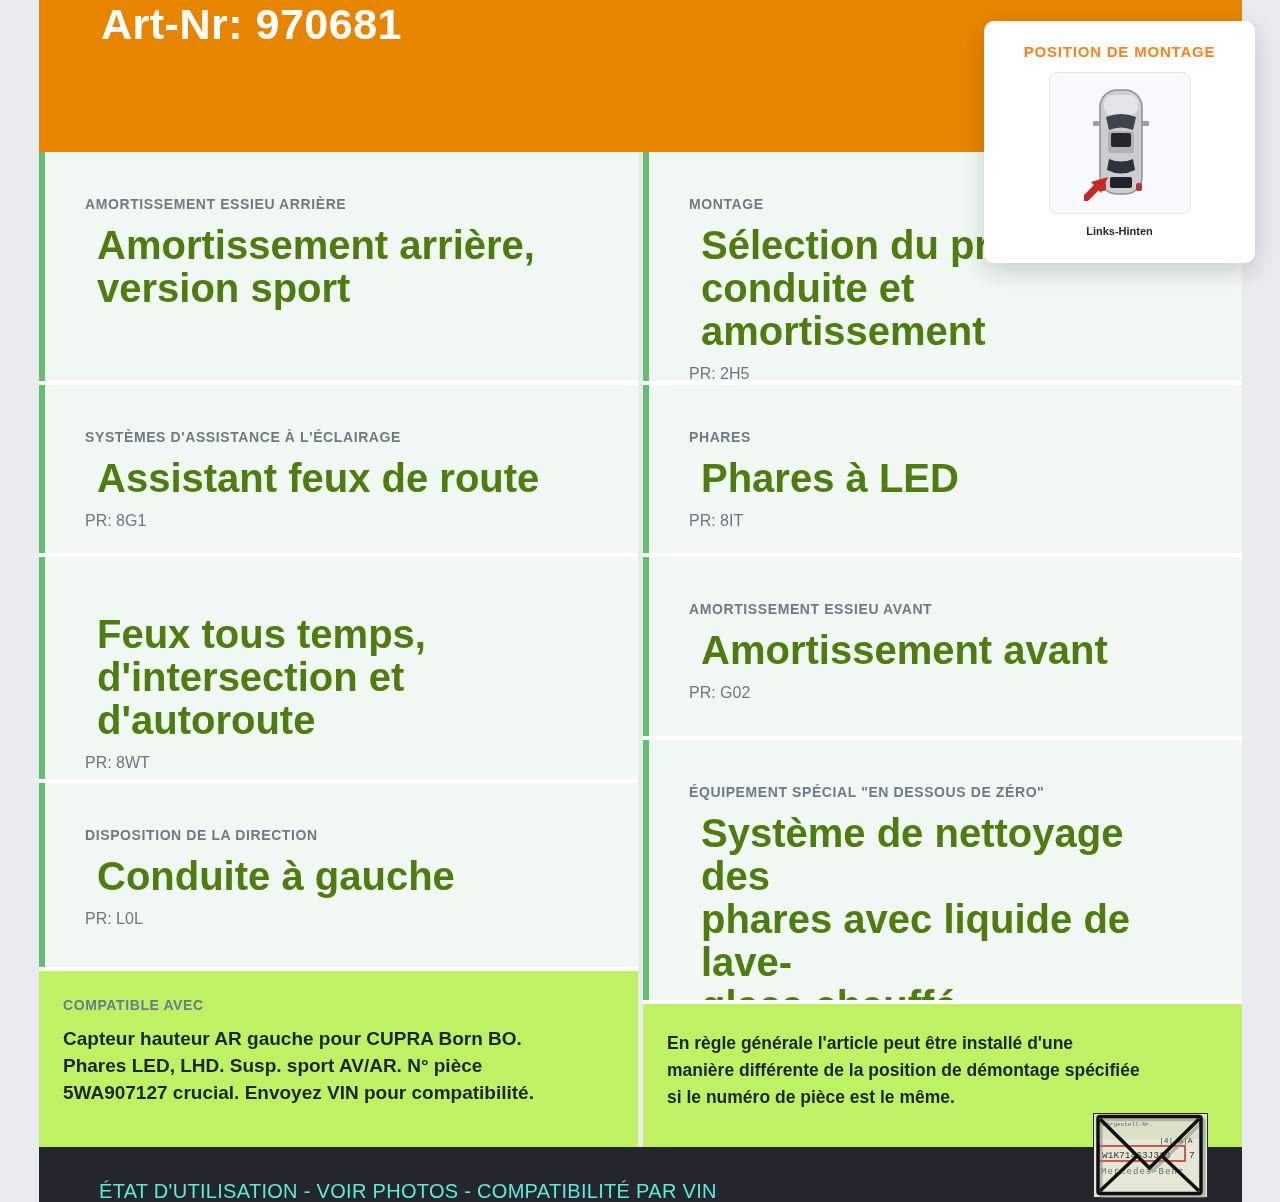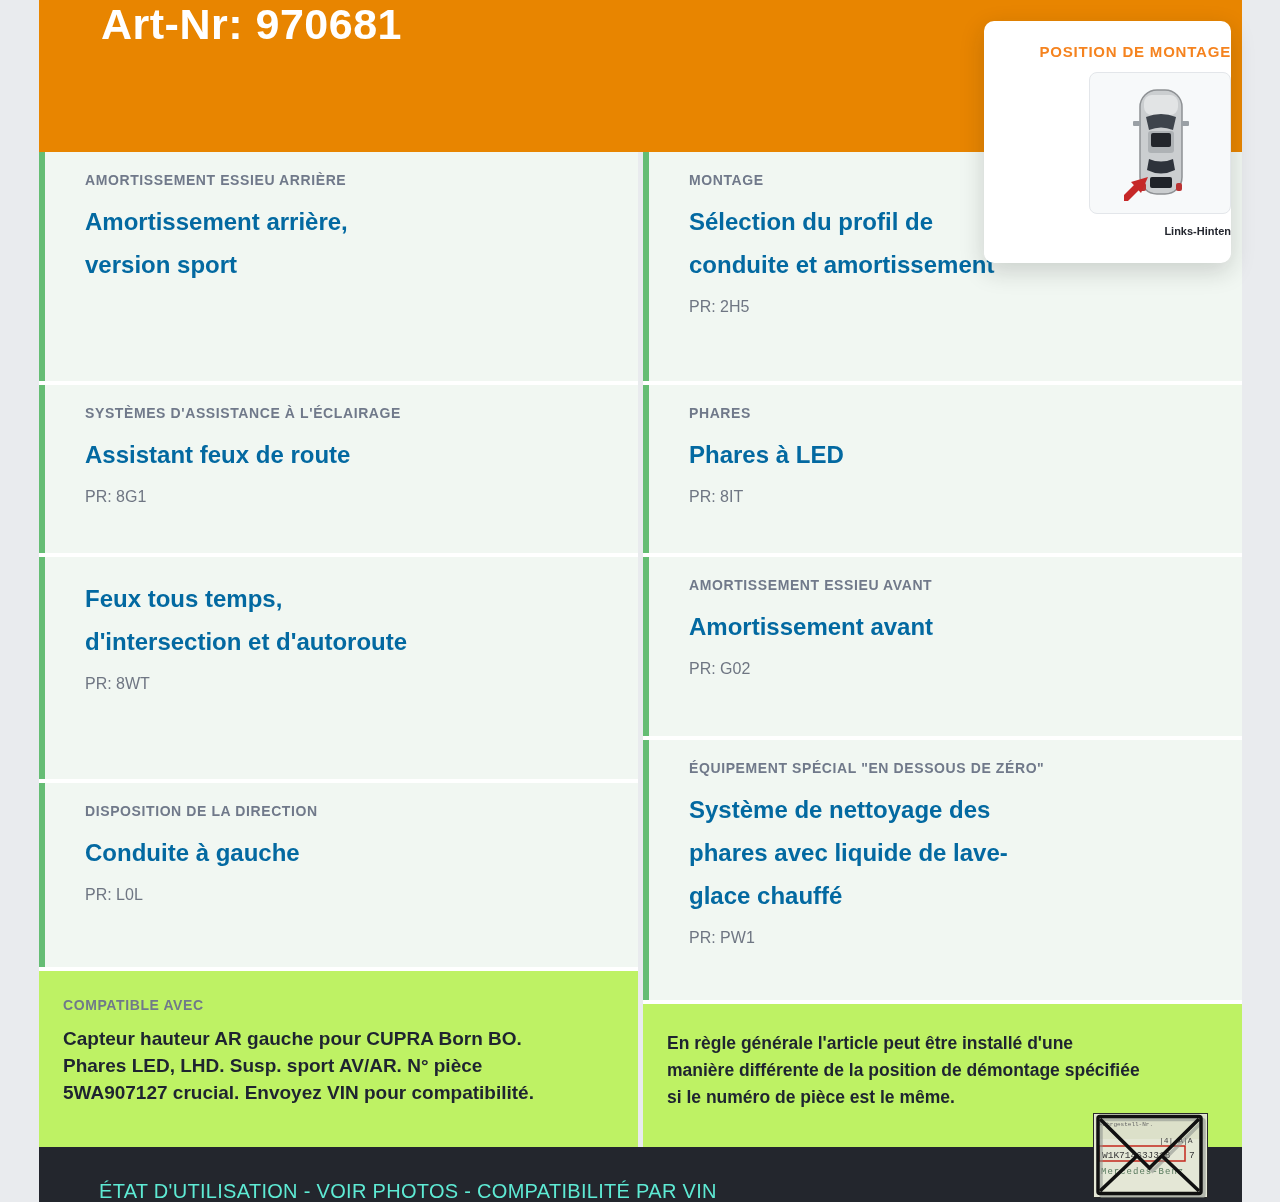--- a/index.html
+++ b/index.html
@@ -13,39 +13,39 @@
 
   
   .app-header{height:152px;background:#E88500;display:flex;align-items:flex-start;}
   .app-header h1{margin:0 0 0 62px;font-size:43px;font-weight:bold;color:#fff;letter-spacing:.5px;}
 
   
   .columns{display:flex;gap:5px;height:995px;}
   .column{flex:1;display:flex;flex-direction:column;gap:4px;background:#fff;min-width:0;}
 
   .card{box-sizing:border-box;overflow:hidden;flex:none;}
-  .card.mint{background:#F1F7F2;border-left:6px solid #65BD74;padding:20px 40px 0 40px;}
+  .card.mint{background:#F1F7F2;border-left:6px solid #65BD74;padding:44px 40px 0 40px;}
   .card.plain{background:#bef264;padding:26px 14px 0 24px;flex:1;}
   .h229{height:229px}.h168{height:168px}.h222{height:222px}.h184{height:184px}.h179{height:179px}.h260{height:260px}
 
   .card-label{font-size:14px;font-weight:bold;color:#70798A;letter-spacing:.6px;margin-bottom:12px;}
-  .card-title{margin:0;font-size:24px;line-height:43px;font-weight:bold;color:#0369a1;white-space:pre-line;}
+  .card-title{margin:12px;font-size:40px;line-height:43px;font-weight:bold;color:#4d7c0f;white-space:pre-line;}
   .card-pr{margin-top:12px;font-size:16px;color:#6F7683;}
   .card-body{font-size:19px;line-height:27px;font-weight:bold;color:#1E2430;white-space:pre-line;}
   .card-body.desc{font-size:17.5px;}
 
   
   .app-footer{height:89px;background:#23262D;display:flex;align-items:center;}
   .bar-text{margin-left:60px;font-size:20px;font-weight:normal;color:#5eead4;letter-spacing:.3px;}
 
   
   .pos-card{
-    position:absolute;left:984px;top:21px;width:247px;height:242px;z-index:10;
+    position:absolute;left:984px;top:21px;width:271px;height:242px;z-index:10;
     background:#fff;border-radius:10px;box-shadow:0 8px 24px rgba(30,30,30,.18);
-    display:flex;flex-direction:column;align-items:flex-end;
+    display:flex;flex-direction:column;align-items:center;
   }
   .pos-title{margin-top:22px;font-size:15px;font-weight:bold;color:#F5831F;letter-spacing:.8px;}
   .pos-imgbox{margin-top:12px;width:140px;height:140px;background:#F7F9FA;border:1px solid #E3E6EA;
     border-radius:8px;display:flex;align-items:center;justify-content:center;}
   .pos-label{margin-top:11px;font-size:11px;font-weight:bold;color:#23262E;}
 
   
   .vin-photo{position:absolute;left:1093px;top:1113px;z-index:11;line-height:0;}
   .mono{font-family:"Liberation Mono", monospace;}
 </style>

